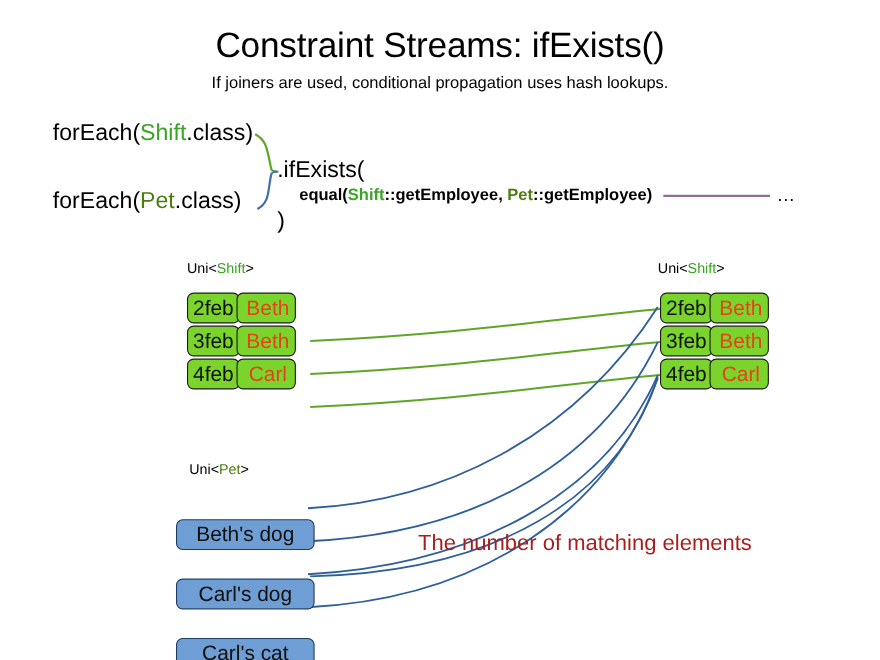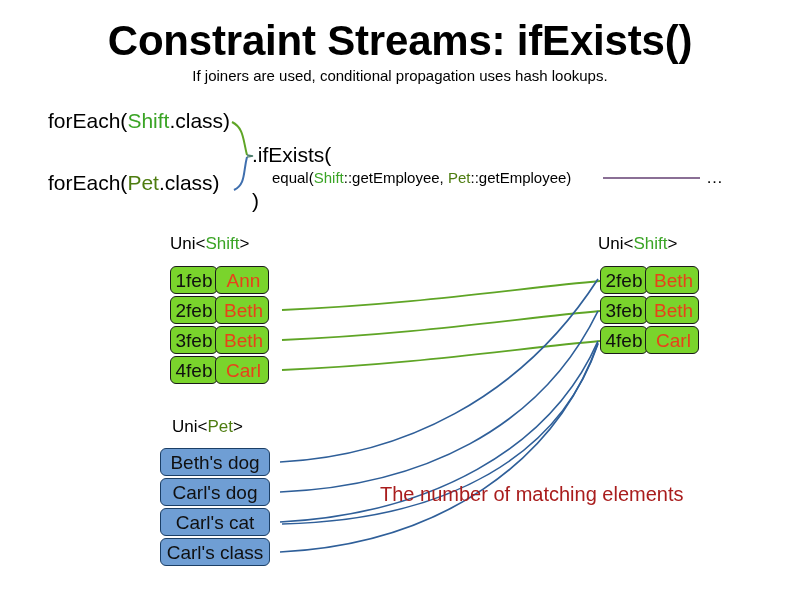--- a/index.html
+++ b/index.html
@@ -26,23 +26,23 @@
     width: 800px; height: 600px;
     pointer-events: none;
   }
 
   
   .title {
     position: absolute;
     left: 0; top: 18px;
     width: 800px;
     text-align: center;
-    font-size: 42px;
+    font-size: 32px;
     line-height: 46px;
-    font-weight: bold;
+    font-weight: normal;
     letter-spacing: -0.2px;
     white-space: nowrap;
   }
   .subtitle {
     position: absolute;
     left: 0; top: 66px;
     width: 800px;
     text-align: center;
     font-size: 15px;
     line-height: 20px;
@@ -51,35 +51,35 @@
   
   .code-line {
     position: absolute;
     font-size: 21px;
     line-height: 26px;
     white-space: nowrap;
   }
   .code-foreach-shift { left: 48px; top: 108px; }
   .code-foreach-pet   { left: 48px; top: 170px; }
   .code-ifexists      { left: 252px; top: 142px; }
-  .code-equal         { left: 272px; top: 168px; font-size: 15px; line-height: 20px; }
+  .code-equal         { left: 272px; top: 168px; font-size: 15px; line-height: 20px; font-weight: bold; }
   .code-closeparen    { left: 252px; top: 188px; }
   .ellipsis {
     position: absolute;
     left: 706px; top: 168px;
     font-size: 17px; line-height: 20px;
   }
 
   .kw-shift { color: #3aa425; }
   .kw-pet   { color: #4d7c0f; }
 
   
   .uni-label {
     position: absolute;
-    font-size: 17px;
+    font-size: 13px;
     line-height: 24px;
     white-space: nowrap;
   }
   .uni-shift-left  { left: 170px; top: 232px; }
   .uni-shift-right { left: 598px; top: 232px; }
   .uni-pet-left    { left: 172px; top: 415px; }
 
   
   .stream {
     position: absolute;
@@ -100,21 +100,21 @@
     justify-content: center;
     font-size: 19px;
     line-height: 19px;
     white-space: nowrap;
   }
   .cell.green { background: #7ad42c; }
   .cell.blue  { background: #6f9ed4; border-color: #1b3f66; }
 
   .cell-date { width: 48px; color: #101010; margin-right: -3px; }
   .cell-name { width: 54px; color: #e8421a; padding-left: 3px; }
-  .cell-pet  { width: 110px; color: #101010; }
+  .cell-pet  { width: 126px; color: #101010; margin-top: 24px; }
 
   .shift-left  { left: 170px; top: 266px; }
   .shift-right { left: 600px; top: 266px; }
   .pet-left    { left: 160px; top: 448px; }
 
   
   .note {
     position: absolute;
     left: 380px; top: 480px;
     color: #a91d1d;
@@ -164,24 +164,20 @@
   <div class="ellipsis">…</div>
 
   <div class="uni-label uni-shift-left"><span>Uni&lt;</span><span class="kw-shift">Shift</span><span>&gt;</span></div>
 
   <div class="uni-label uni-shift-right"><span>Uni&lt;</span><span class="kw-shift">Shift</span><span>&gt;</span></div>
 
   <div class="uni-label uni-pet-left"><span>Uni&lt;</span><span class="kw-pet">Pet</span><span>&gt;</span></div>
 
   <div class="stream shift-left" id="shift-left-rows">
       <div class="row">
-        <div class="cell green cell-date">1feb</div>
-        <div class="cell green cell-name">Ann</div>
-      </div>
-      <div class="row">
         <div class="cell green cell-date">2feb</div>
         <div class="cell green cell-name">Beth</div>
       </div>
       <div class="row">
         <div class="cell green cell-date">3feb</div>
         <div class="cell green cell-name">Beth</div>
       </div>
       <div class="row">
         <div class="cell green cell-date">4feb</div>
         <div class="cell green cell-name">Carl</div>

